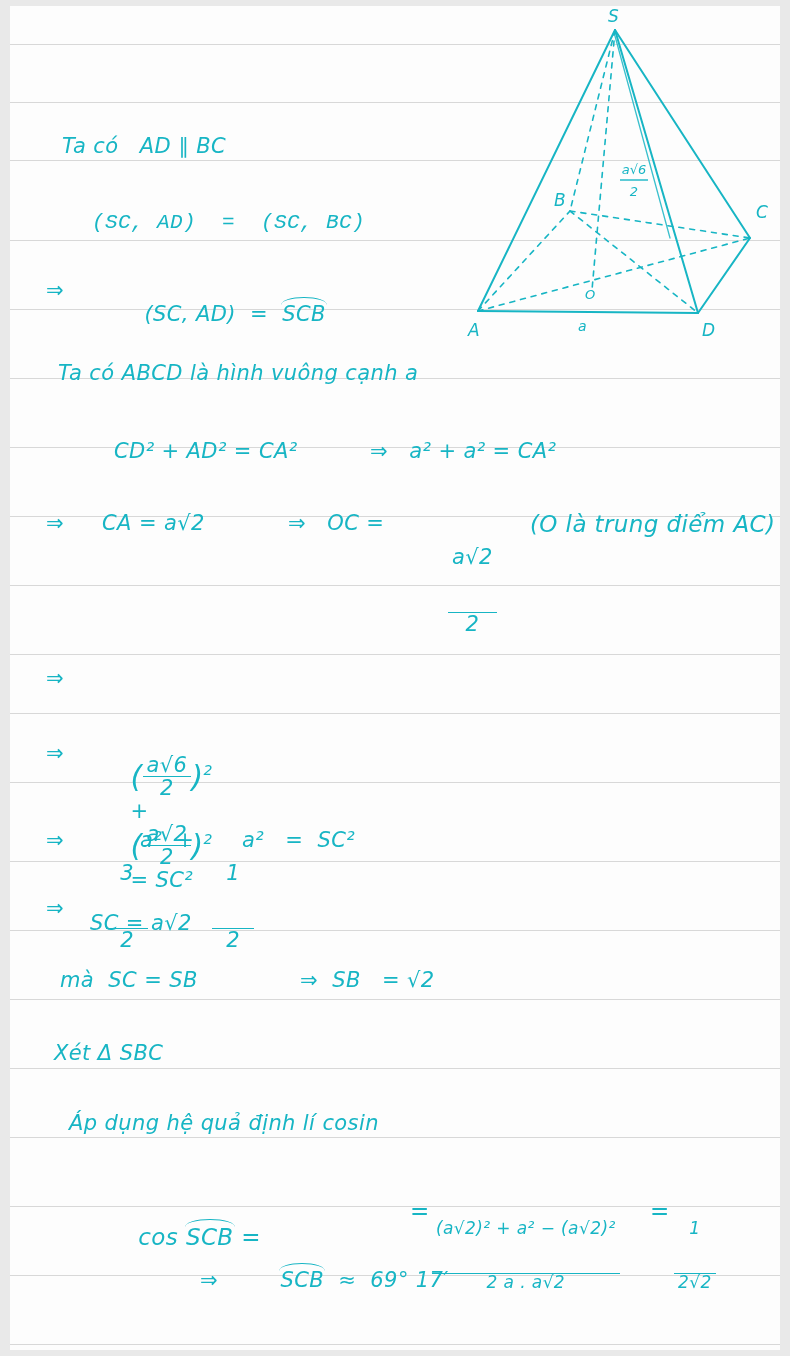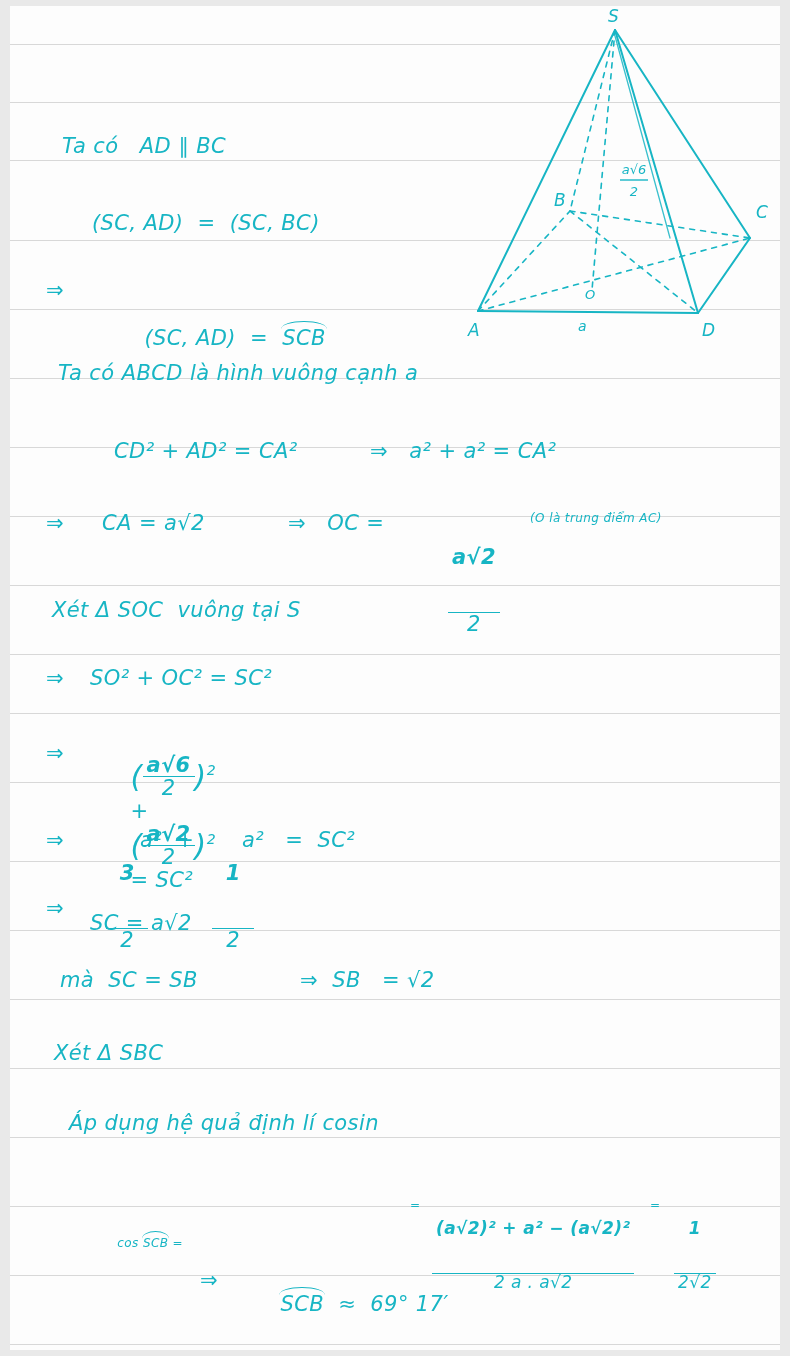--- a/index.html
+++ b/index.html
@@ -22,27 +22,27 @@
     position:absolute;
     color:#17b5c4;
     font-family:"DejaVu Sans", sans-serif;
     white-space:pre;
     letter-spacing:0.4px;
   }
   .hw{font-style:italic;}
   
   .ink{transform-origin:left bottom;}
   .l1{font-size:21px;}
-  .l2{font-size:12px;}
+  .l2{font-size:23px;}
   .l3{font-size:17px;}
   .small{font-size:14px;}
   .frac{display:inline-block;text-align:center;vertical-align:middle;line-height:1.05;}
-  .frac .num{display:block;padding:0 4px;font-weight:bold;}
+  .frac .num{display:block;padding:0 4px;}
   .frac .den{display:block;border-top:1.6px solid #17b5c4;padding:0 4px;}
-  .ovl{display:inline-block;position:relative;margin-top:24px;}
+  .ovl{display:inline-block;position:relative;}
   .ovl:before{
     content:"";position:absolute;left:-1px;right:-1px;top:-5px;height:7px;
     border-top:1.8px solid #17b5c4;border-radius:50%/100% 100% 0 0;
   }
   .big-par{font-size:30px;vertical-align:-4px;}
   svg{overflow:visible;}
   .fig{position:absolute;left:420px;top:0px;width:370px;height:350px;}
 </style>
 </head>
 <body>
@@ -105,45 +105,43 @@
         <g fill="#17b5c4" font-size="13" font-family="DejaVu Sans, sans-serif" font-style="italic" text-anchor="middle">
           <text x="204" y="168">a√6</text>
           <line x1="190" y1="174" x2="218" y2="174" stroke="#17b5c4" stroke-width="1.4"></line>
           <text x="204" y="190">2</text>
         </g>
       </svg>
     </div>
 
     <div class="ink l1 hw" style="left:52px;top:128px;text-align:right;">Ta có   AD ∥ BC</div>
 
-    <div class="ink l1 hw" style="left:82px;top:205px;">(SC, AD)  =  (SC, BC)</div>
+    <div class="ink l1 hw" style="left:82px;top:205px;font-family:Liberation Mono, monospace;">(SC, AD)  =  (SC, BC)</div>
 
     <div class="ink l1 hw" style="left:36px;top:272px;">⇒</div>
     <div class="ink l1 hw" style="left:92px;top:272px;">
       <span>(SC, AD)  =  </span><span class="ovl">SCB</span>
     </div>
 
     <div class="ink l1 hw" style="left:48px;top:355px;">Ta có ABCD là hình vuông cạnh a</div>
 
     <div class="ink l1 hw" style="left:360px;top:433px;">⇒   a² + a² = CA²</div>
     <div class="ink l1 hw" style="left:104px;top:433px;">CD² + AD² = CA²</div>
 
     <div class="ink l1 hw" style="left:36px;top:505px;">⇒</div>
     <div class="ink l1 hw" style="left:92px;top:505px;">CA = a√2</div>
     <div class="ink l1 hw" style="left:278px;top:505px;">⇒   OC =</div>
     <div class="ink l1 hw frac" style="left:438px;top:496px;">
       <span class="num">a√2</span>
       <span class="den">2</span>
     </div>
     <div class="ink l2 hw" style="left:520px;top:505px;">(O là trung điểm AC)</div>
 
-    <div class="ink l1 hw" style="left:42px;top:592px;">Xét Δ SOC  vuông tại S</div>
 
     <div class="ink l1 hw" style="left:36px;top:660px;">⇒</div>
-    <div class="ink l1 hw" style="left:80px;top:660px;">SO² + OC² = SC²</div>
 
     <div class="ink l1 hw" style="left:36px;top:735px;">⇒</div>
     <div class="ink l1 hw" style="left:78px;top:724px;">
       <span class="big-par">(</span><span class="frac"><span class="num">a√6</span><span class="den">2</span></span><span class="big-par">)</span><sup class="small">2</sup>
       <span>+</span>
       <span class="big-par">(</span><span class="frac"><span class="num">a√2</span><span class="den">2</span></span><span class="big-par">)</span><sup class="small">2</sup>
       <span>= SC²</span>
     </div>
 
     <div class="ink l1 hw" style="left:36px;top:822px;">⇒</div>

